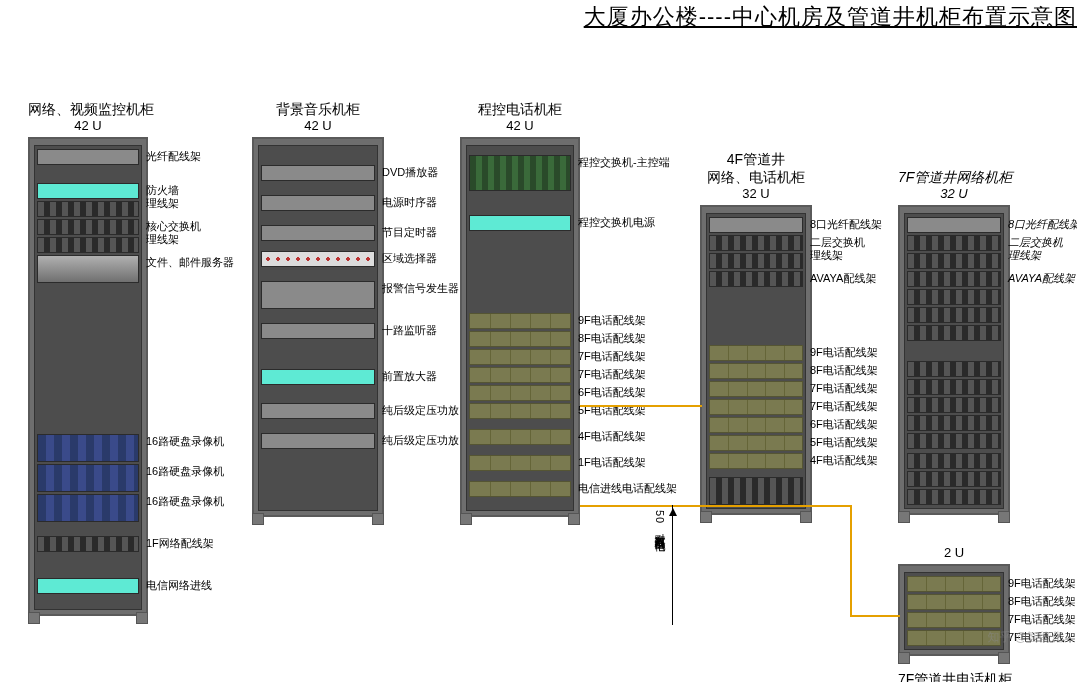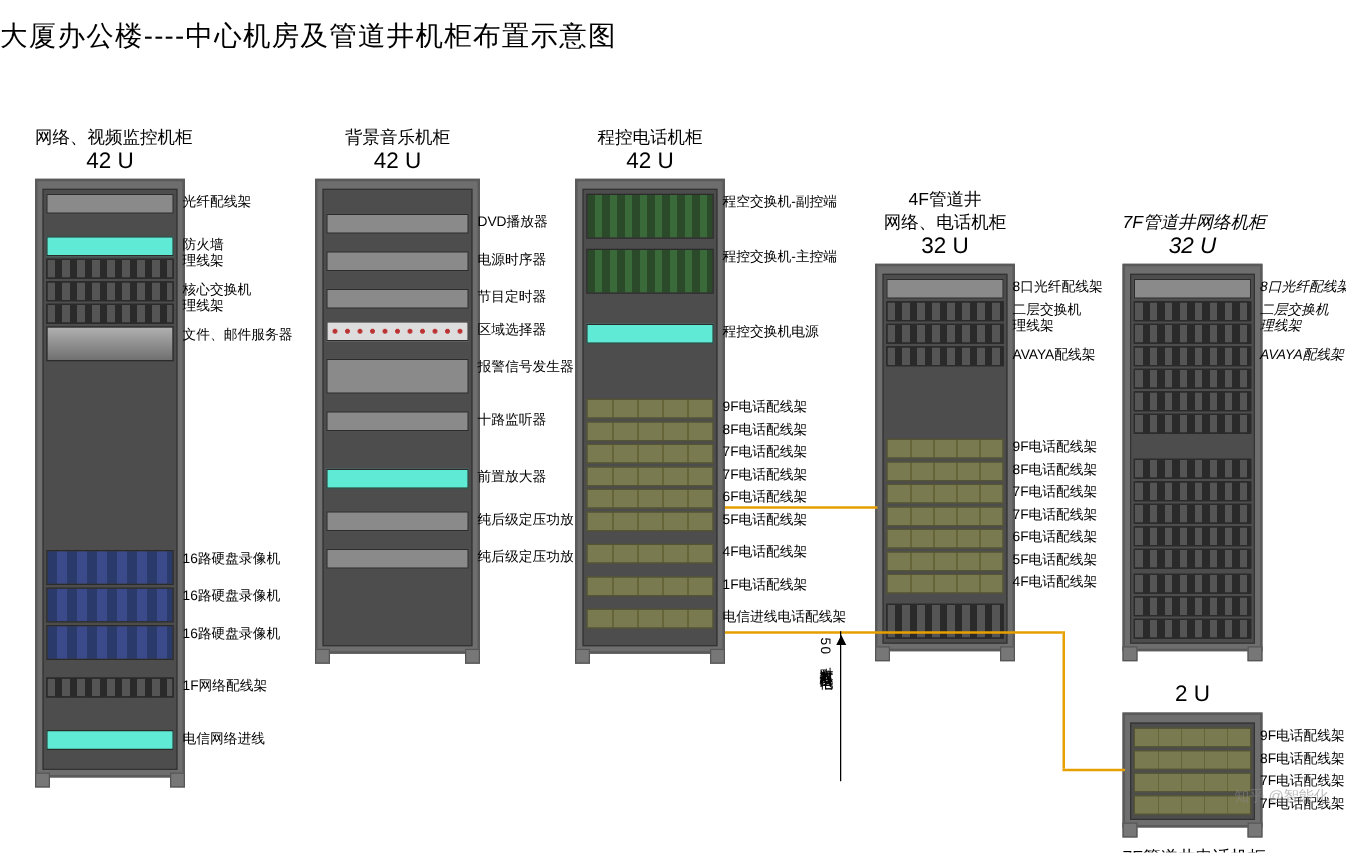--- a/index.html
+++ b/index.html
@@ -1,21 +1,21 @@
 <!DOCTYPE html>
 <html><head>
 <meta charset="utf-8">
 <style>
   * { box-sizing: border-box; margin: 0; padding: 0; }
   body { font-family: "SimSun", "Microsoft YaHei", sans-serif; background: #fff; color: #000; width: 1077px; height: 682px; position: relative; overflow: hidden; }
-  .title { text-align: left; font-size: 22px; padding: 14px 0 6px; letter-spacing: 1px; }
+  .title { text-align: right; font-size: 22px; padding: 2px 0 6px; letter-spacing: 1px; text-decoration: underline; }
   .canvas { position: absolute; top: 60px; left: 0; width: 1077px; height: 620px; }
   .rack-col { position: absolute; }
   .rack-title { font-size: 14px; text-align: center; line-height: 1.3; white-space: pre; }
-  .rack-size { font-size: 18px; text-align: center; margin-bottom: 4px; }
+  .rack-size { font-size: 13px; text-align: center; margin-bottom: 4px; }
   .rack-frame { border: 2px solid #5a5a5a; background: #6e6e6e; position: relative; padding: 6px 4px 4px; }
   .rack-frame::before, .rack-frame::after {
     content: ""; position: absolute; bottom: -10px; width: 10px; height: 10px; background: #777; border: 1px solid #555;
   }
   .rack-frame::before { left: -2px; }
   .rack-frame::after { right: -2px; }
   .rack-inner { background: #4d4d4d; border: 1px solid #333; height: 100%; padding: 3px 2px; display: flex; flex-direction: column; gap: 2px; }
   .unit { height: 16px; border: 1px solid #2b2b2b; position: relative; flex-shrink: 0; }
   .unit.tall { height: 28px; }
   .unit.taller { height: 36px; }
@@ -133,23 +133,20 @@
         <div class="gap"></div>
       </div>
     </div>
   </div>
 
   <div class="rack-col" style="left:460px; top:40px; width:120px;">
     <div class="rack-title">程控电话机柜</div>
     <div class="rack-size">42 U</div>
     <div class="rack-frame" style="height:380px;">
       <div class="rack-inner">
-        <div class="unit u-green taller">
-            <span class="label r">程空交换机-副控端</span>
-          </div>
         <div style="height:4px"></div>
         <div class="unit u-green taller">
             <span class="label r">程控交换机-主控端</span>
           </div>
         <div style="height:4px"></div>
         <div class="unit u-black">
             <span class="label r">程控交换机电源</span>
           </div>
         <div class="gap"></div>
         <div class="unit u-patch">

